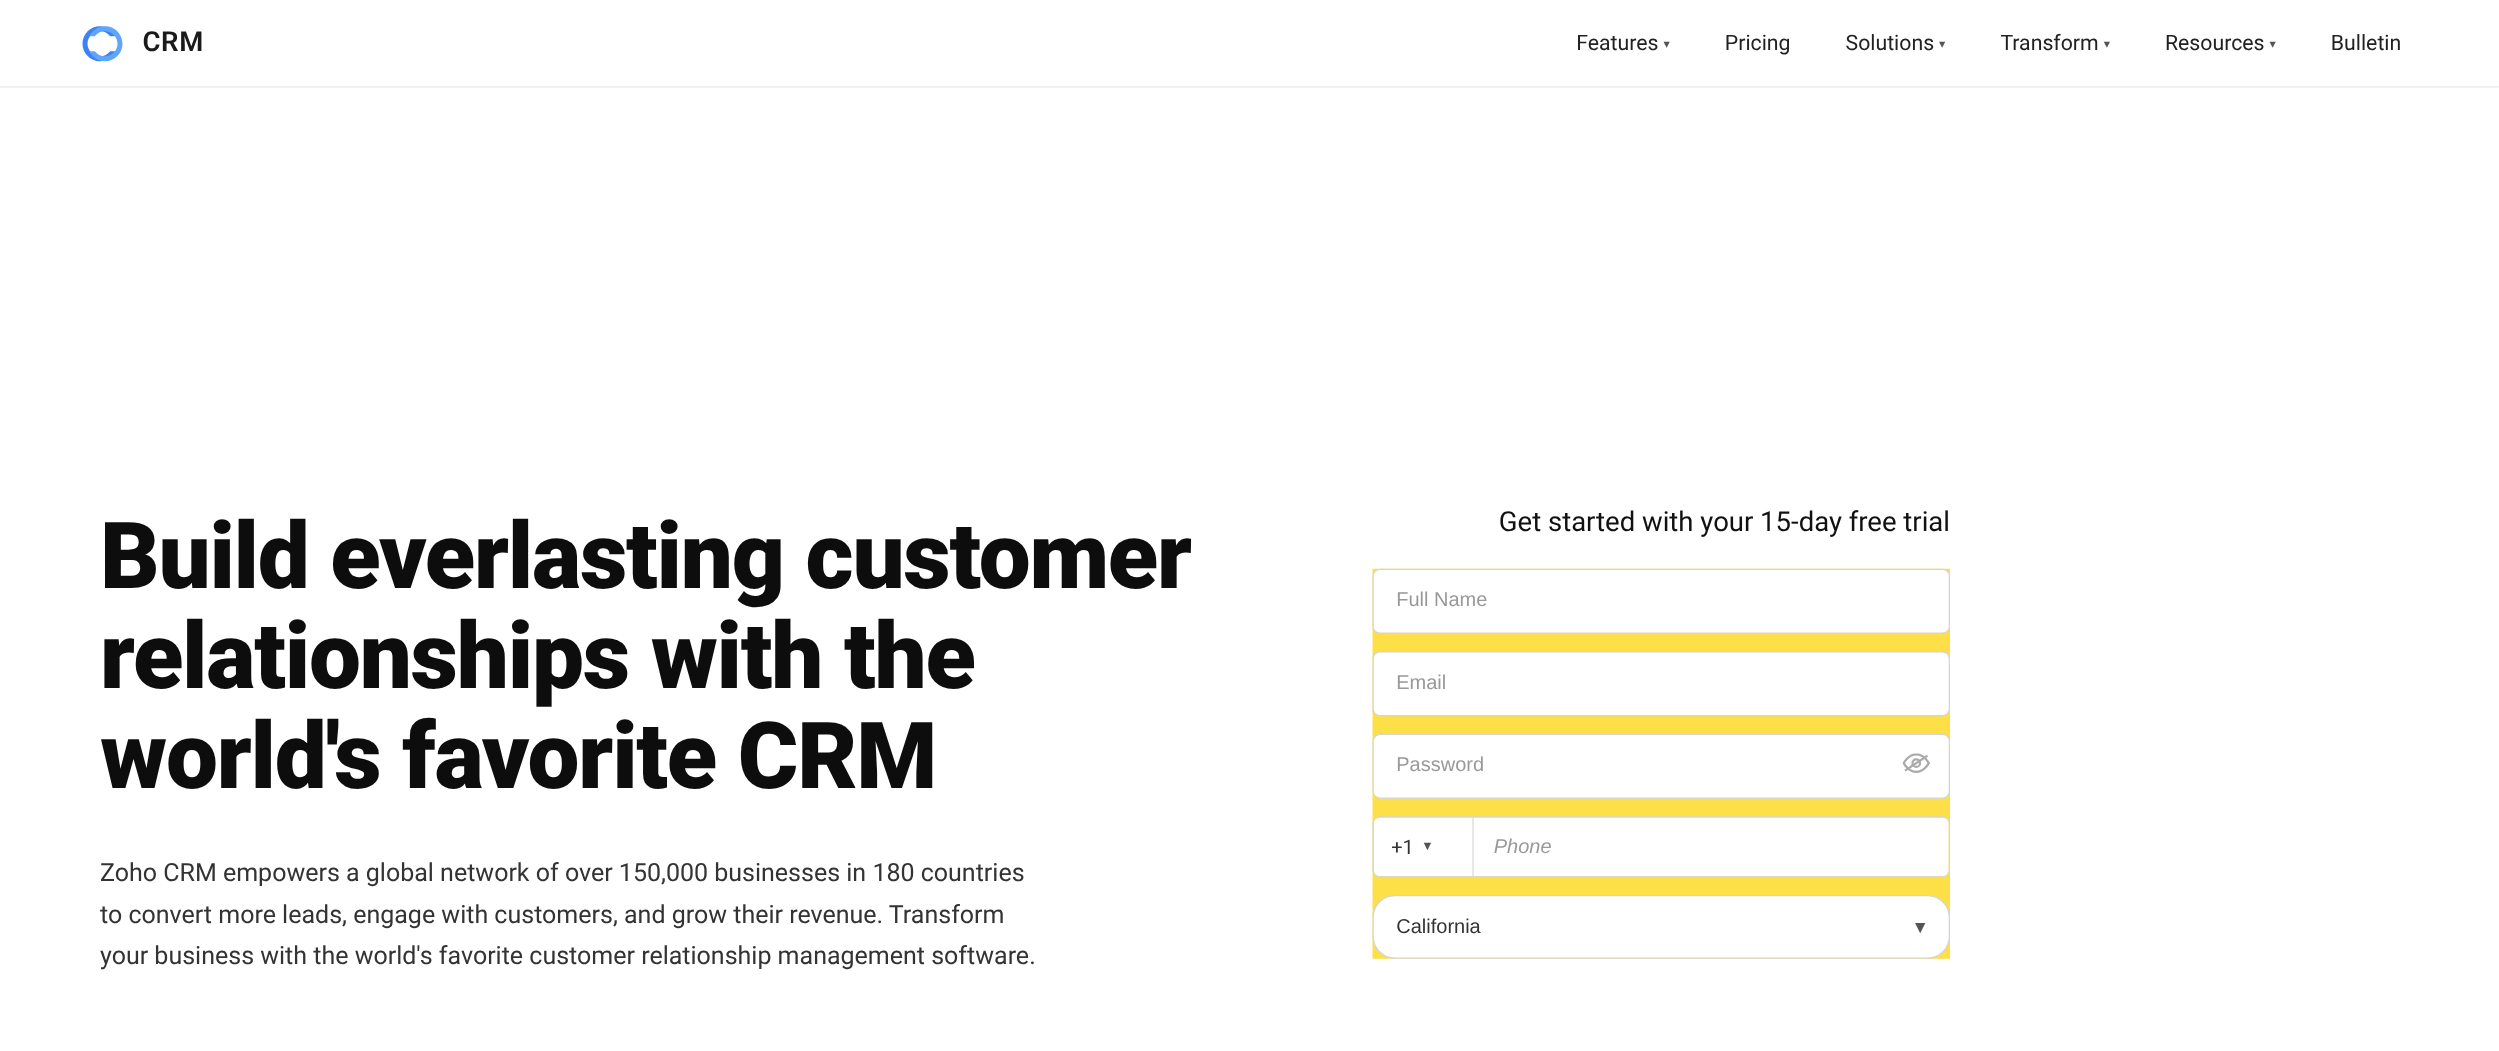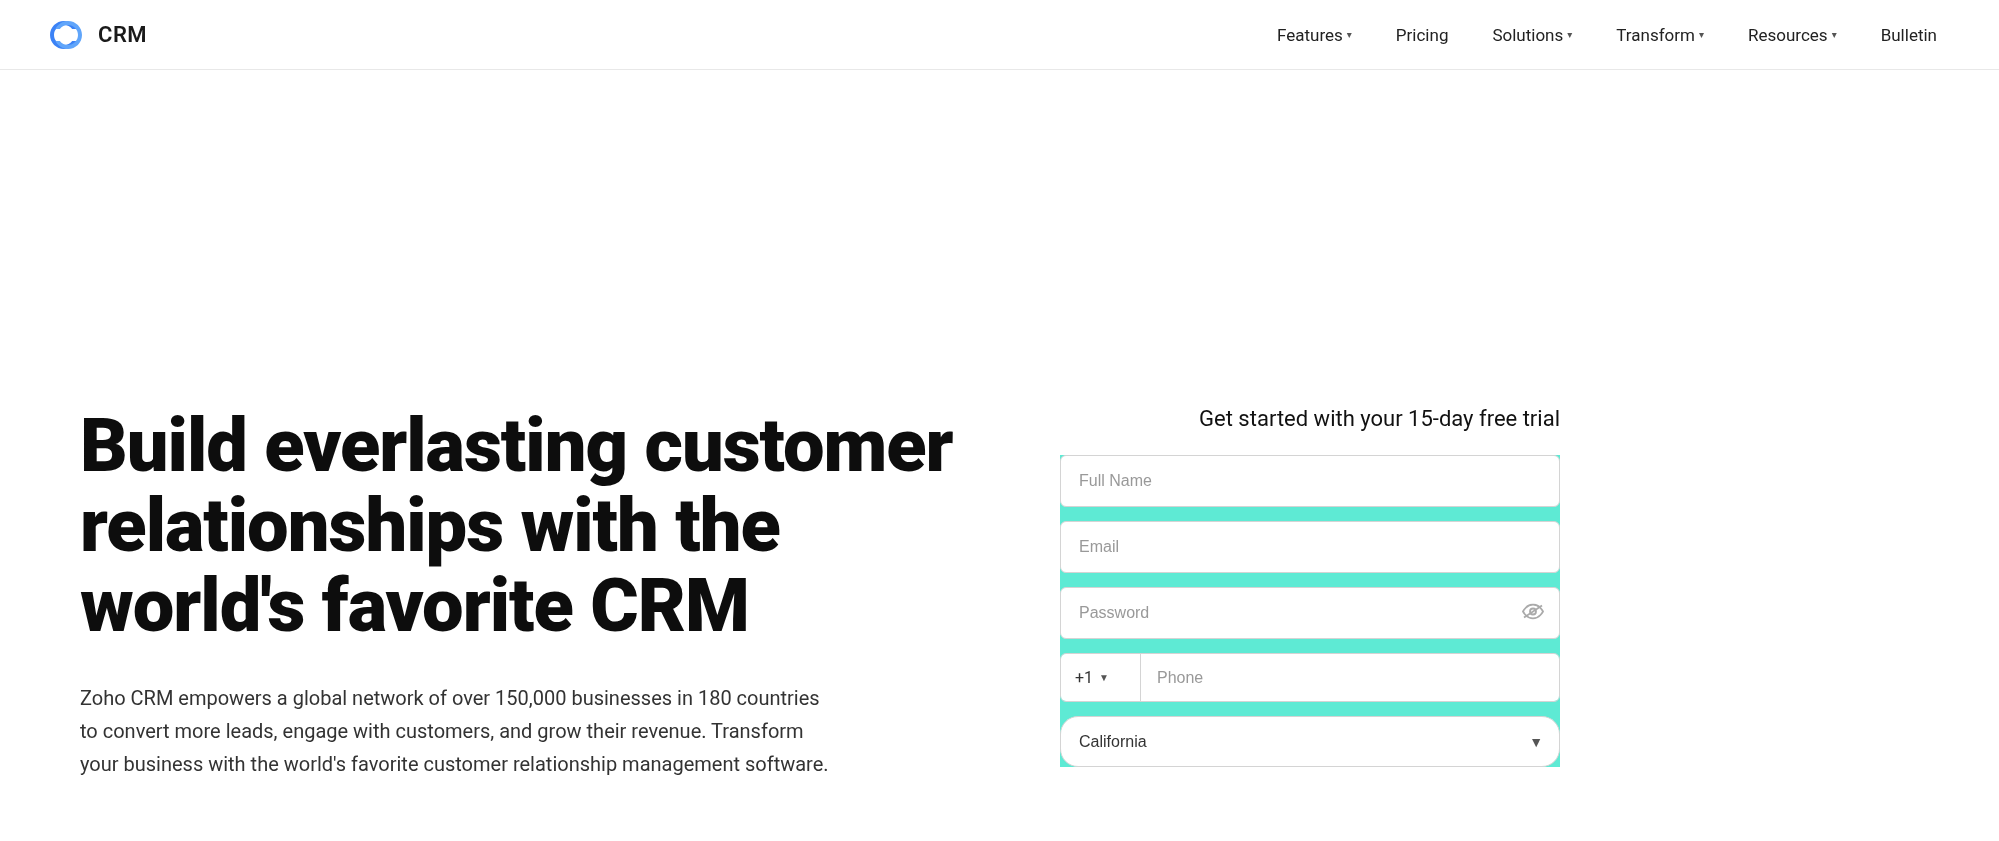--- a/index.html
+++ b/index.html
@@ -15,21 +15,21 @@
       min-height: 841px;
       width: 1999px;
       overflow-x: hidden;
     }
 
     
     header {
       display: flex;
       align-items: center;
       justify-content: space-between;
-      padding: 0 44px;
+      padding: 0 60px;
       height: 70px;
       border-bottom: 1px solid #e8e8e8;
       background: #fff;
       position: sticky;
       top: 0;
       z-index: 100;
     }
 
     .logo-area {
       display: flex;
@@ -114,21 +114,22 @@
 
     .form-title {
       font-size: 22px;
       font-weight: 400;
       color: #111;
       margin-bottom: 24px;
       text-align: right;
     }
 
     .form-card {
-      background: #5eead4;
+      background: #fde047;
+      margin-left: 38px;
     }
 
     .form-group {
       margin-bottom: 14px;
     }
 
     .form-input {
       width: 100%;
       padding: 16px 18px;
       border: 1.5px solid #d4d4d4;
@@ -189,20 +190,21 @@
       color: #555;
     }
 
     .phone-input {
       flex: 1;
       padding: 14px 16px;
       border: none;
       outline: none;
       font-size: 16px;
       color: #333;
+      font-style: italic;
     }
 
     .phone-input::placeholder {
       color: #999;
     }
 
     .ip-notice {
       font-size: 14px;
       color: #444;
       line-height: 1.55;

